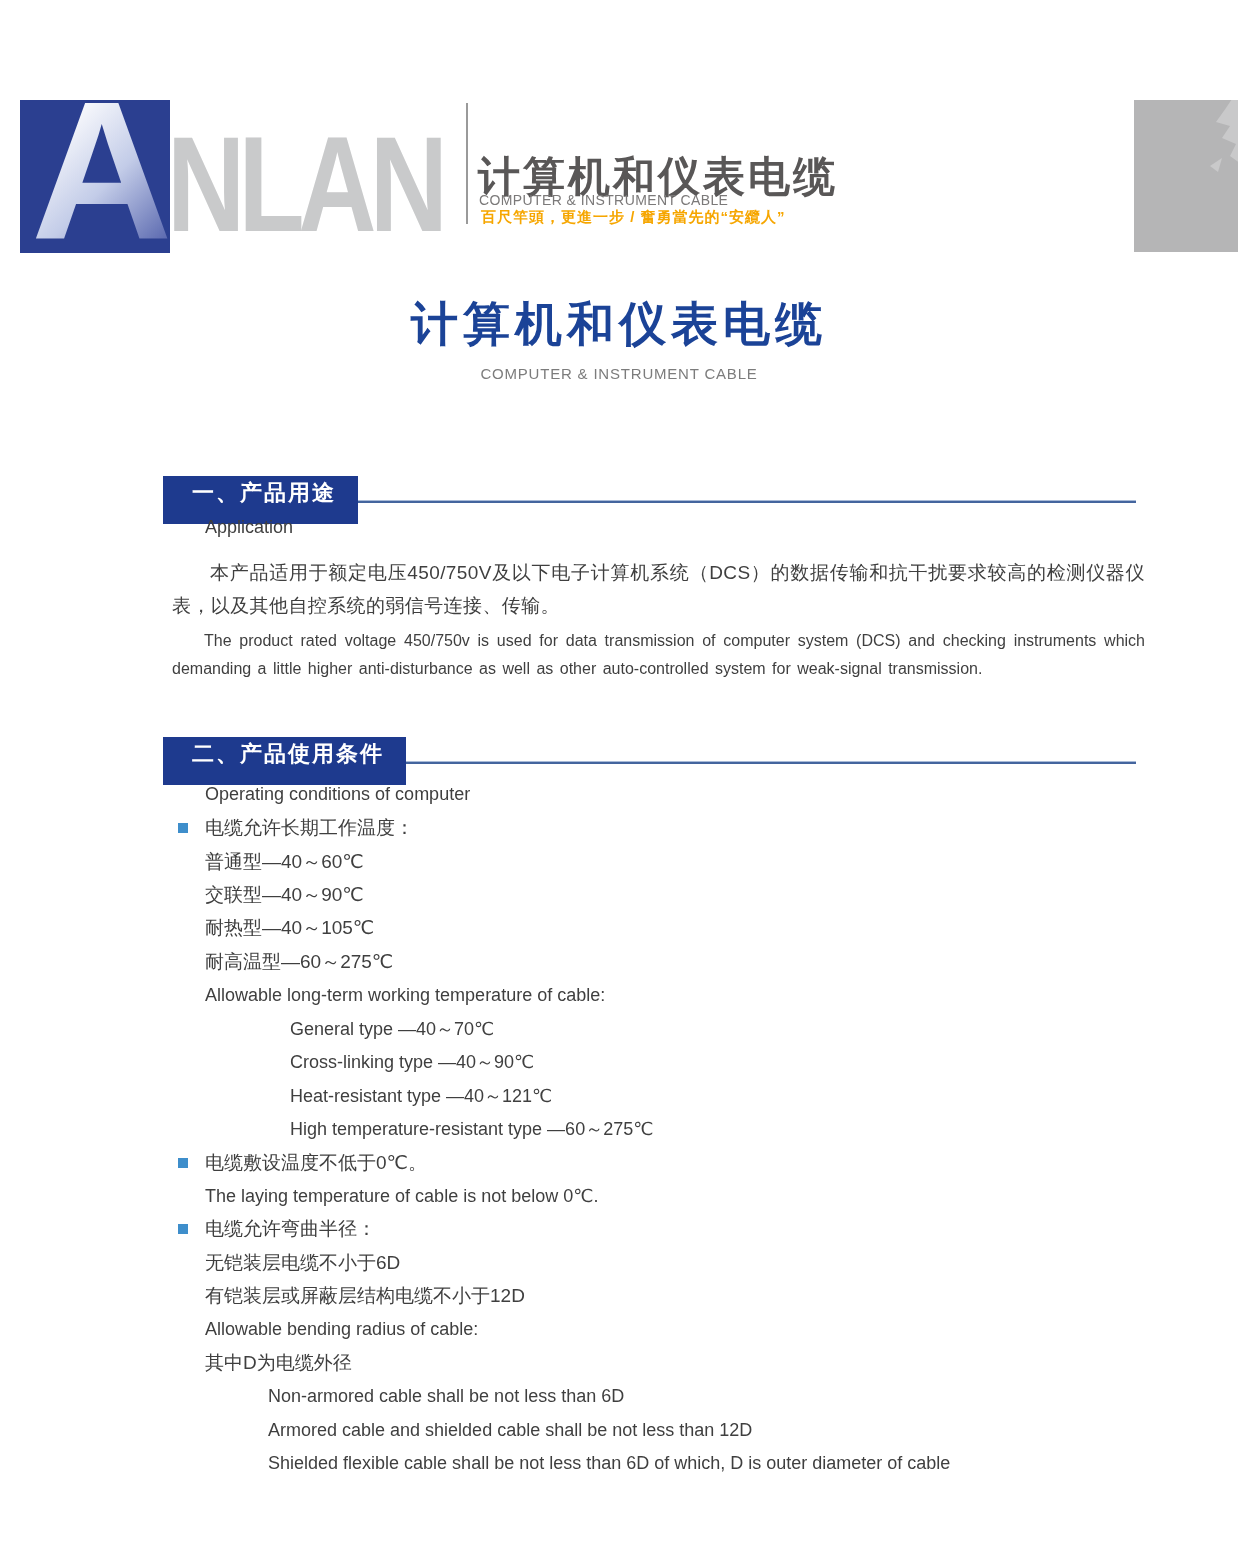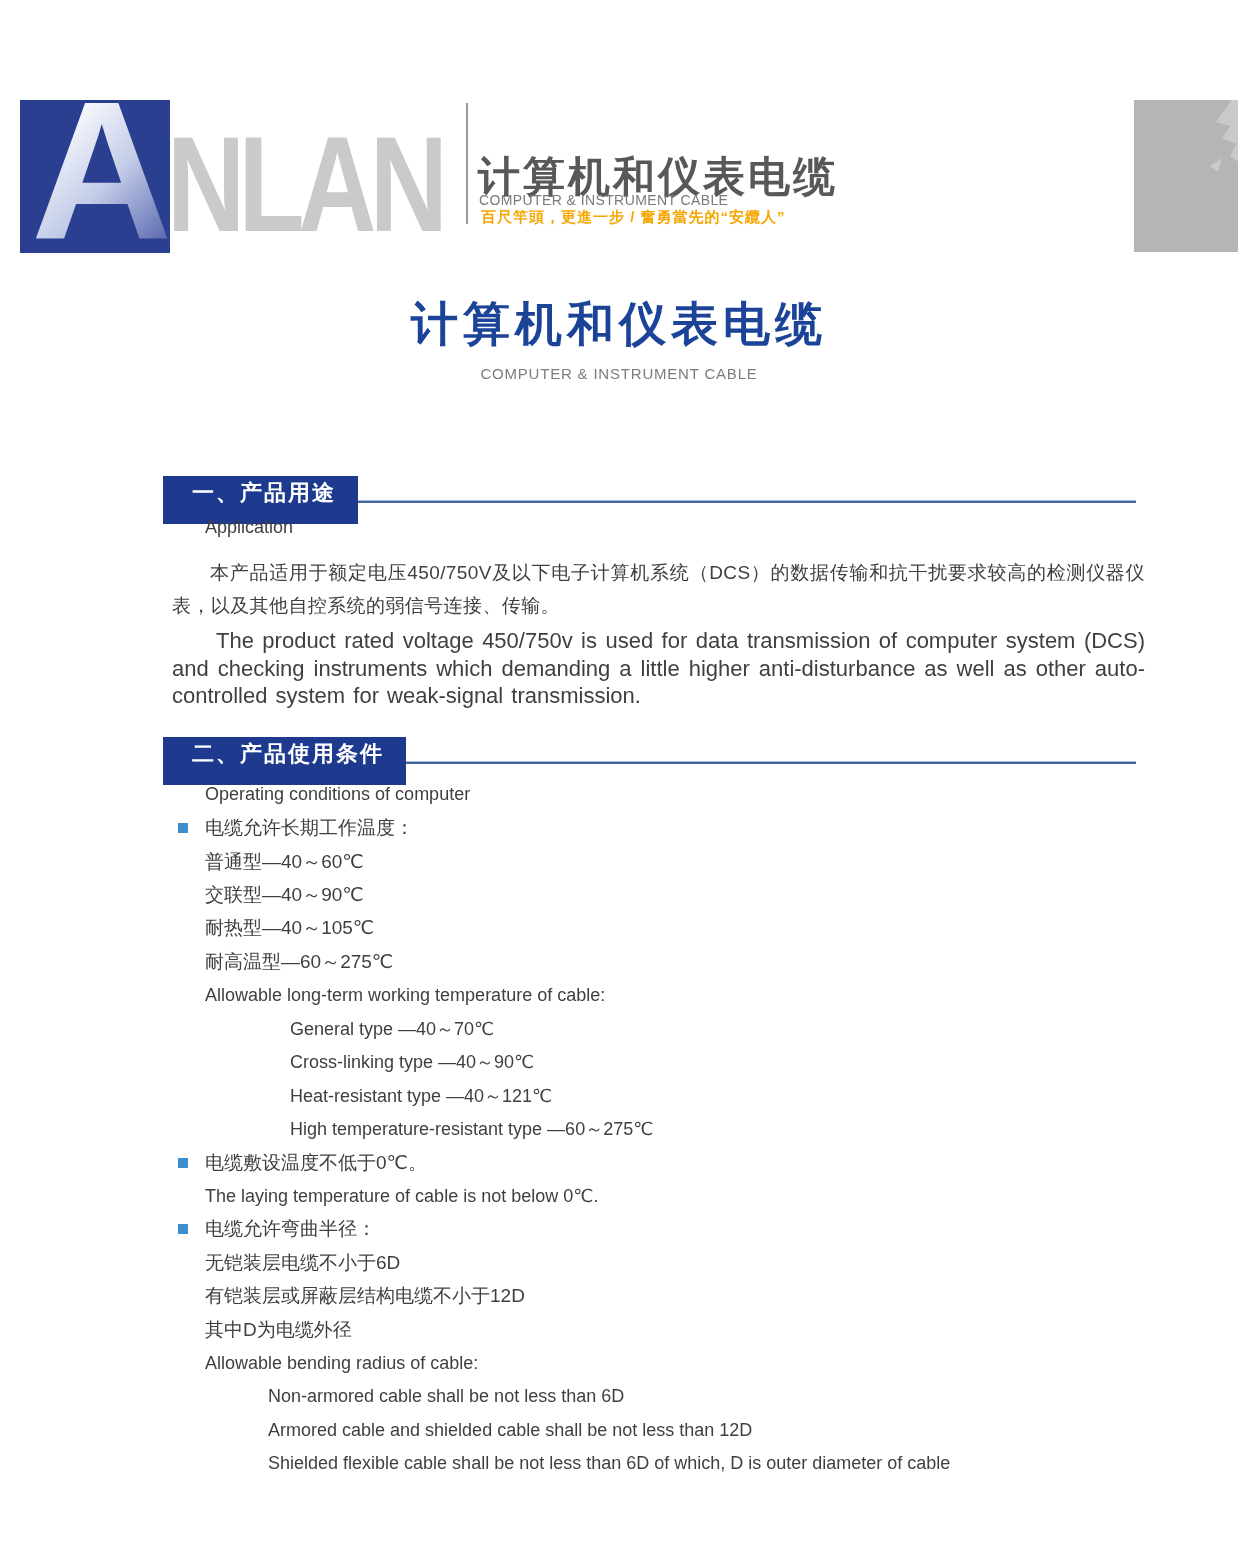--- a/index.html
+++ b/index.html
@@ -71,21 +71,21 @@
   #sec2-head{top:737px;justify-content:flex-end;}
   .sub-label{
     position:absolute;left:205px;font-size:18px;color:#3f3f3f;white-space:nowrap;text-align:right;
   }
   #application{top:517px;}
   
   .para{
     position:absolute;left:172px;width:973px;text-align:justify;
   }
   #para-zh{top:556px;font-size:19px;line-height:33px;text-indent:2em;letter-spacing:0.4px;}
-  #para-en{top:627px;font-size:22px;line-height:27.6px;text-indent:2em;word-spacing:2px;}
+  #para-en{top:627px;font-size:16px;line-height:27.6px;text-indent:2em;word-spacing:2px;}
   
   .rows{position:absolute;left:163px;top:778px;width:973px;}
   .row{
     position:relative;height:33.45px;display:flex;align-items:center;
     font-size:18px;color:#3f3f3f;white-space:nowrap;
   }
   .row.zh{font-size:19px;}
   .row .txt{padding-left:42px;}
   .row.indent1 .txt{padding-left:127px;}
   .row.indent2 .txt{padding-left:105px;}
@@ -184,25 +184,25 @@
   <div class="row zh">
     <span class="bullet-sq"></span>
     <span class="txt">电缆允许弯曲半径：</span>
   </div>
   <div class="row zh">
     <span class="txt">无铠装层电缆不小于6D</span>
   </div>
   <div class="row zh">
     <span class="txt">有铠装层或屏蔽层结构电缆不小于12D</span>
   </div>
+  <div class="row">
+    <span class="txt">Allowable bending radius of cable:</span>
+  </div>
   <div class="row zh">
     <span class="txt">其中D为电缆外径</span>
-  </div>
-  <div class="row">
-    <span class="txt">Allowable bending radius of cable:</span>
   </div>
   <div class="row indent2">
     <span class="txt">Non-armored cable shall be not less than 6D</span>
   </div>
   <div class="row indent2">
     <span class="txt">Armored cable and shielded cable shall be not less than 12D</span>
   </div>
   <div class="row indent2">
     <span class="txt">Shielded flexible cable shall be not less than 6D of which, D is outer diameter of cable</span>
   </div>

